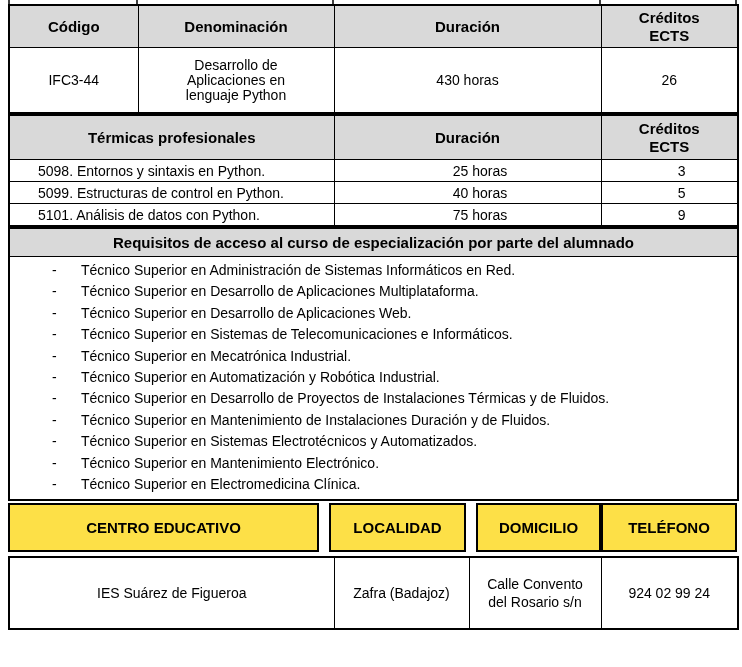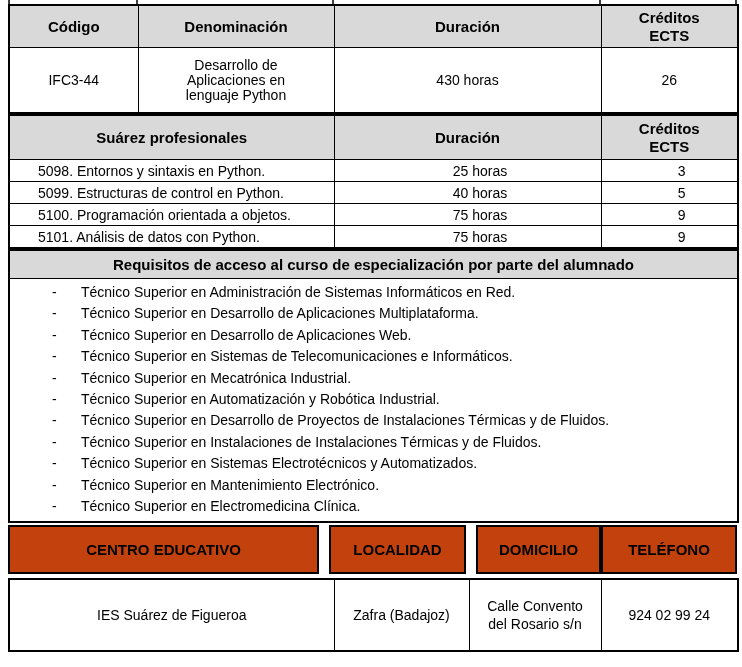--- a/index.html
+++ b/index.html
@@ -85,21 +85,21 @@
   
   .centre-head {
     display: flex;
     width: 729px;
     margin-bottom: 4px;
     margin-top: 2px;
   }
   .centre-box {
     box-sizing: border-box;
     border: 2px solid #000000;
-    background: #c2410c;
+    background: #fde047;
     height: 49px;
     display: flex;
     align-items: center;
     justify-content: center;
     font-weight: bold;
     font-size: 15px;
   }
   .cb-1 { width: 311px; margin-right: 10px; }
   .cb-2 { width: 137px; margin-right: 10px; }
   .cb-3 { width: 125px; }
@@ -148,42 +148,37 @@
       </table>
 
     <table class="t-mod outer2 sec">
       <colgroup>
         <col style="width:325px">
           <col style="width:267px">
           <col style="width:137px">
       </colgroup>
       <tbody>
           <tr class="row-head">
-        <td class="hdr">Suárez profesionales</td>
+        <td class="hdr">Térmicas profesionales</td>
         <td class="hdr">Duración</td>
         <td class="hdr">
           <span class="ects-wrap">Créditos ECTS</span>
         </td>
       </tr>
       <tr class="row-data">
         <td class="mod-name">5098. Entornos y sintaxis en Python.</td>
         <td>25 horas</td>
         <td>3</td>
       </tr>
       <tr class="row-data">
         <td class="mod-name">5099. Estructuras de control en Python.</td>
         <td>40 horas</td>
         <td>5</td>
       </tr>
       <tr class="row-data">
-        <td class="mod-name">5100. Programación orientada a objetos.</td>
-        <td>75 horas</td>
-        <td>9</td>
-      </tr>
-      <tr class="row-data">
         <td class="mod-name">5101. Análisis de datos con Python.</td>
         <td>75 horas</td>
         <td>9</td>
       </tr>
     </tbody>
       </table>
 
     <table class="t-req outer2 sec">
       <colgroup>
           <col style="width:729px">
@@ -217,21 +212,21 @@
           <div class="req-item">
             <span class="req-dash"></span>
             <span class="req-text">Técnico Superior en Automatización y Robótica Industrial.</span>
           </div>
           <div class="req-item">
             <span class="req-dash"></span>
             <span class="req-text">Técnico Superior en Desarrollo de Proyectos de Instalaciones Térmicas y de Fluidos.</span>
           </div>
           <div class="req-item">
             <span class="req-dash"></span>
-            <span class="req-text">Técnico Superior en Instalaciones de Instalaciones Térmicas y de Fluidos.</span>
+            <span class="req-text">Técnico Superior en Mantenimiento de Instalaciones Duración y de Fluidos.</span>
           </div>
           <div class="req-item">
             <span class="req-dash"></span>
             <span class="req-text">Técnico Superior en Sistemas Electrotécnicos y Automatizados.</span>
           </div>
           <div class="req-item">
             <span class="req-dash"></span>
             <span class="req-text">Técnico Superior en Mantenimiento Electrónico.</span>
           </div>
           <div class="req-item">

